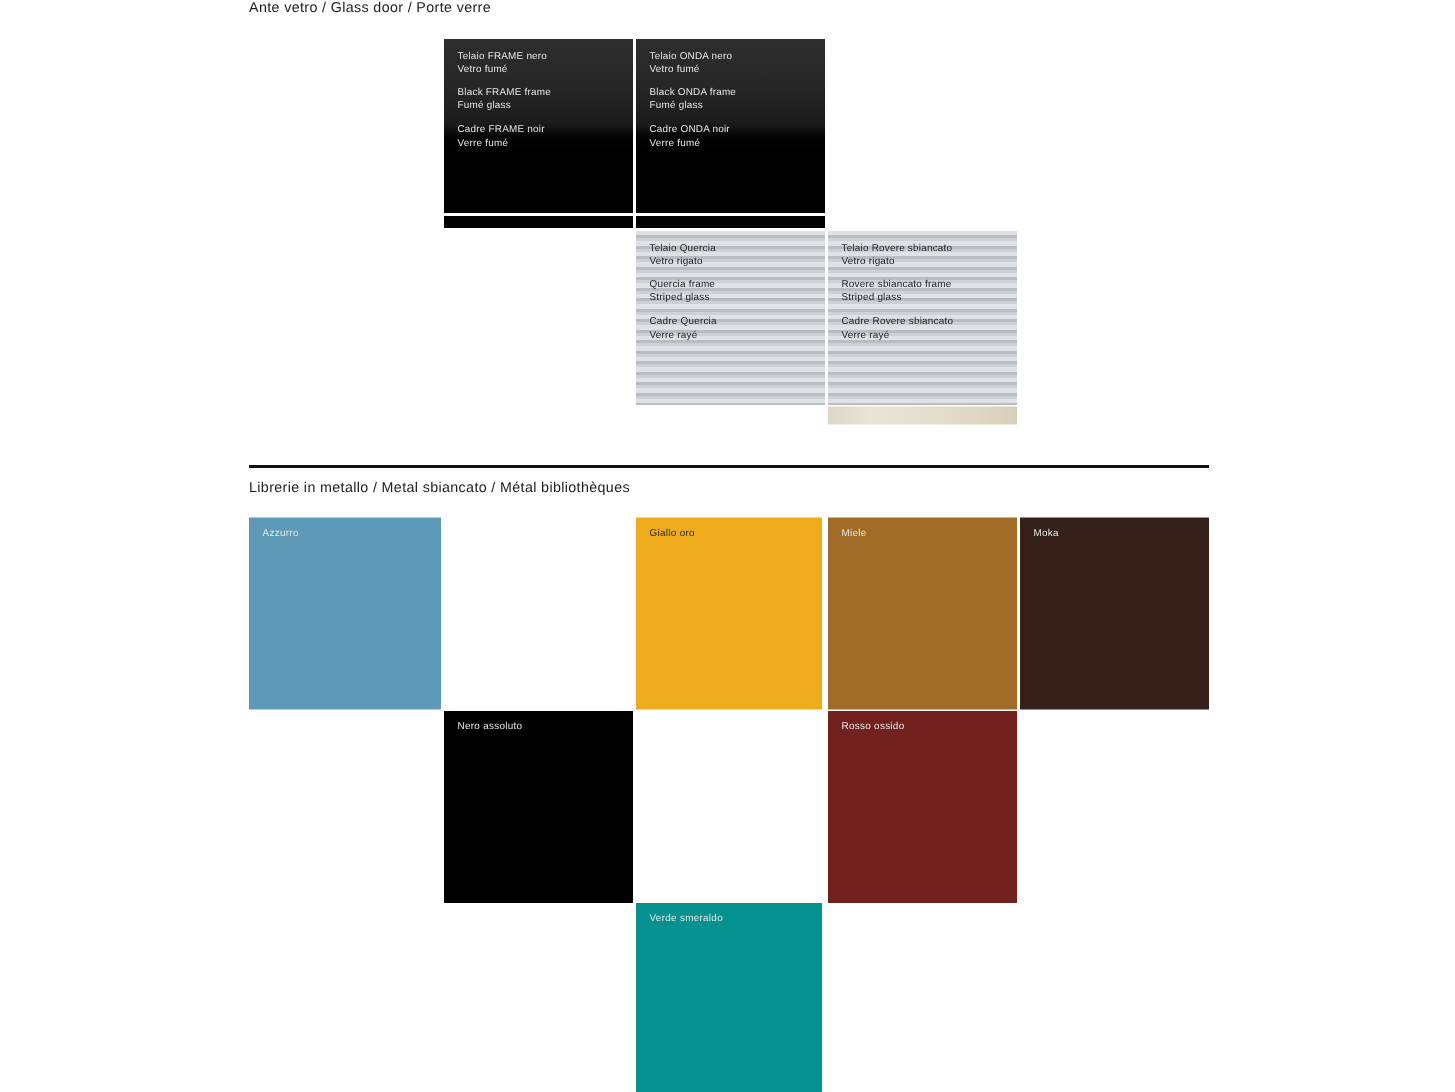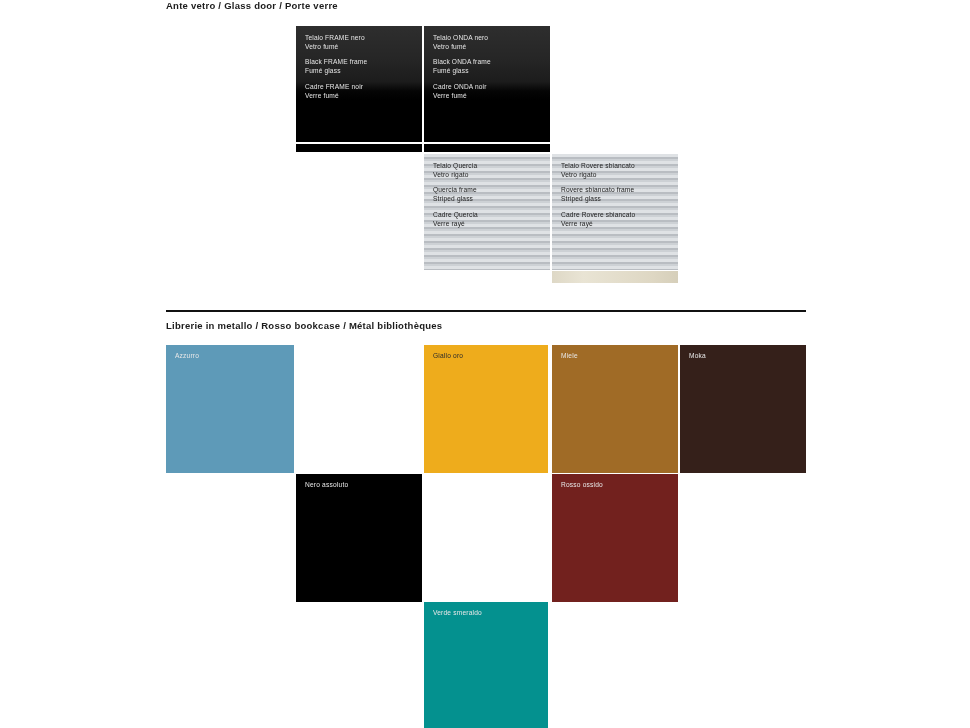--- a/index.html
+++ b/index.html
@@ -19,21 +19,21 @@
 
   .page {
     position: absolute;
     inset: 0;
   }
 
   
   .section-title {
     position: absolute;
     font-size: 9.5px;
-    font-weight: bold;
+    font-weight: normal;
     letter-spacing: 0.25px;
     color: #1c1c1c;
     white-space: nowrap;
   }
   #glass-door-title { left: 166px; top: 0px; }
   #metal-bookcase-title { left: 166px; top: 320px; }
 
   .rule {
     position: absolute;
     left: 166px;
@@ -196,21 +196,21 @@
       </div>
       <div class="label-group">
         <span class="label-line">Cadre Rovere sbiancato</span>
         <span class="label-line">Verre rayé</span>
       </div>
     </div>
   </div>
   <div class="edge-strip edge-cream" style="left:552px; top:271px; width:126px; height:12px;"></div>
 
   <div class="rule" id="metal-rule"></div>
-  <div class="section-title" id="metal-bookcase-title">Librerie in metallo / Rosso bookcase / Métal bibliothèques</div>
+  <div class="section-title" id="metal-bookcase-title">Librerie in metallo / Metal sbiancato / Métal bibliothèques</div>
 
   <div class="color-swatch" style="left:166px; top:345px; width:128px; height:128px; background:#5e9ab8;">
     <span class="color-label light">Azzurro</span>
   </div>
 
   <div class="color-swatch" style="left:424px; top:345px; width:124px; height:128px; background:#eeac1c;">
     <span class="color-label dark">Giallo oro</span>
   </div>
 
   <div class="color-swatch" style="left:552px; top:345px; width:126px; height:128px; background:#a06b26;">

